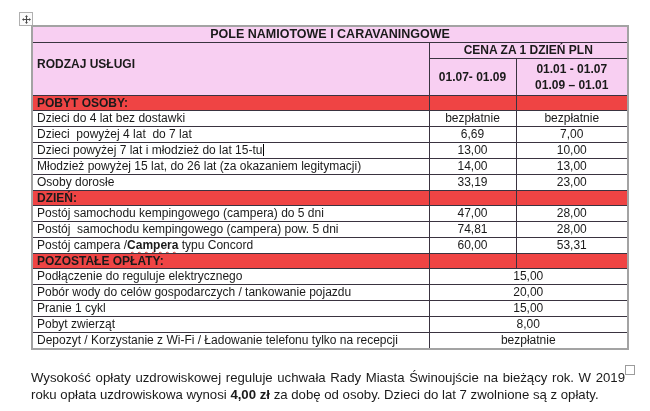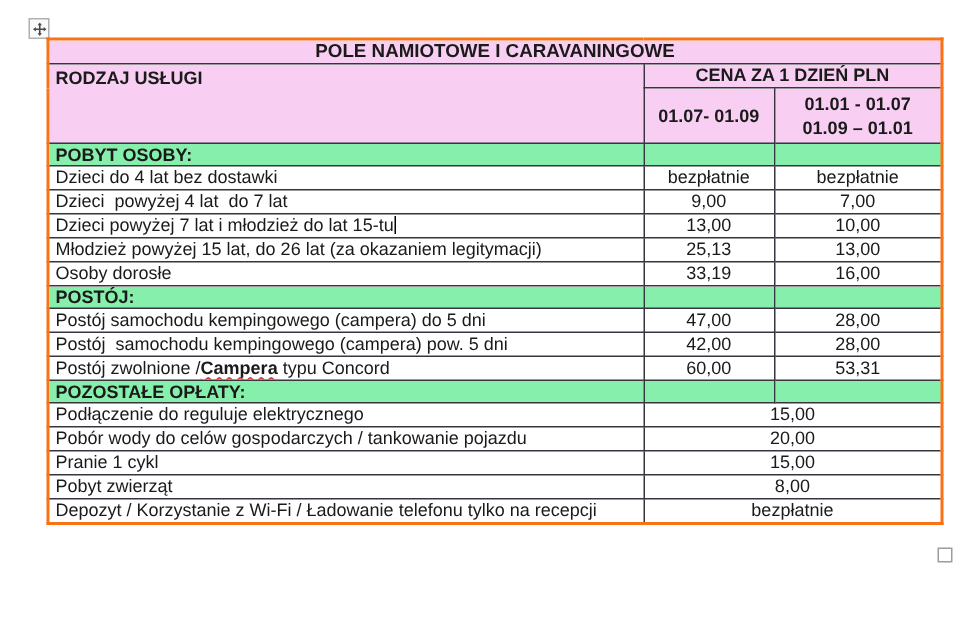--- a/index.html
+++ b/index.html
@@ -21,31 +21,31 @@
   table.price-table{
     position:absolute;left:31px;top:25px;width:596px;
     border-collapse:collapse;table-layout:fixed;
     font-size:12px;
   }
   .price-table td{
     border:1px solid #3a3340;
     padding:0 4px;height:15px;line-height:15px;vertical-align:middle;
     overflow:hidden;
   }
-  .price-table{border:2px solid #f97316;}
+  .price-table{border:2px solid #a3a3a3;}
   .price-table td span{white-space:pre-wrap;}
   tr.title-row td{
     background:#f8cff2;font-weight:bold;text-align:center;font-size:12.5px;height:14px;
   }
   td.hdr{background:#f8cff2;font-weight:bold;}
-  td.hdr-left{vertical-align:top;padding-top:2px;}
+  td.hdr-left{vertical-align:top;padding-top:14px;}
   td.hdr-center{text-align:center;}
   td.dates-cell{padding:2px 2px;height:auto;}
   td.dates-cell div{line-height:16px;text-align:center;font-weight:bold;}
-  tr.section-row td{background:#86efac;font-weight:bold;height:14px;line-height:14px;}
+  tr.section-row td{background:#ef4444;font-weight:bold;height:14px;line-height:14px;}
   td.num{text-align:center;}
   .caret{display:inline-block;width:1px;height:12px;background:#000;vertical-align:-2px;margin-left:1px;}
   .squiggle{text-decoration:underline;text-decoration-style:wavy;text-decoration-color:#d23b34;text-decoration-thickness:1px;text-underline-offset:2px;font-weight:bold;}
   .footer-note{
     position:absolute;left:31px;top:369px;width:594px;
     font-size:13.2px;line-height:17px;text-align:justify;cursor:text;
   }
   .footer-note b{font-weight:bold;}
 </style>
 </head>
@@ -90,57 +90,57 @@
         <td></td>
         <td></td>
       </tr>
       <tr>
         <td><span>Dzieci do 4 lat bez dostawki</span></td>
         <td class="num"><span>bezpłatnie</span></td>
         <td class="num"><span>bezpłatnie</span></td>
       </tr>
       <tr>
         <td><span>Dzieci  powyżej 4 lat  do 7 lat</span></td>
-        <td class="num"><span>9,00</span></td>
+        <td class="num"><span>6,69</span></td>
         <td class="num"><span>7,00</span></td>
       </tr>
       <tr>
         <td><span>Dzieci powyżej 7 lat i młodzież do lat 15-tu</span><span class="caret"></span></td>
         <td class="num"><span>13,00</span></td>
         <td class="num"><span>10,00</span></td>
       </tr>
       <tr>
         <td><span>Młodzież powyżej 15 lat, do 26 lat (za okazaniem legitymacji)</span></td>
-        <td class="num"><span>25,13</span></td>
+        <td class="num"><span>14,00</span></td>
         <td class="num"><span>13,00</span></td>
       </tr>
       <tr>
         <td><span>Osoby dorosłe</span></td>
         <td class="num"><span>33,19</span></td>
-        <td class="num"><span>16,00</span></td>
+        <td class="num"><span>23,00</span></td>
       </tr>
 
       <tr class="section-row">
-        <td><span>POSTÓJ:</span></td>
+        <td><span>DZIEŃ:</span></td>
         <td></td>
         <td></td>
       </tr>
       <tr>
         <td><span>Postój samochodu kempingowego (campera) do 5 dni</span></td>
         <td class="num"><span>47,00</span></td>
         <td class="num"><span>28,00</span></td>
       </tr>
       <tr>
         <td><span>Postój  samochodu kempingowego (campera) pow. 5 dni</span></td>
-        <td class="num"><span>42,00</span></td>
+        <td class="num"><span>74,81</span></td>
         <td class="num"><span>28,00</span></td>
       </tr>
       <tr>
         <td>
-          <span>Postój zwolnione /</span><span class="squiggle">Campera</span><span> typu Concord</span>
+          <span>Postój campera /</span><span class="squiggle">Campera</span><span> typu Concord</span>
         </td>
         <td class="num"><span>60,00</span></td>
         <td class="num"><span>53,31</span></td>
       </tr>
 
       <tr class="section-row">
         <td><span>POZOSTAŁE OPŁATY:</span></td>
         <td></td>
         <td></td>
       </tr>
@@ -160,16 +160,19 @@
         <td><span>Pobyt zwierząt</span></td>
         <td class="num" colspan="2"><span>8,00</span></td>
       </tr>
       <tr>
         <td><span>Depozyt / Korzystanie z Wi-Fi / Ładowanie telefonu tylko na recepcji</span></td>
         <td class="num" colspan="2"><span>bezpłatnie</span></td>
       </tr>
     </tbody>
   </table>
 
+  <div class="footer-note">
+    <span>Wysokość opłaty uzdrowiskowej reguluje uchwała Rady Miasta Świnoujście na bieżący rok. W 2019 roku opłata uzdrowiskowa wynosi </span><b>4,00 zł</b><span> za dobę od osoby.  Dzieci do lat 7 zwolnione są z opłaty.</span>
+  </div>
 
   <div class="resize-handle"></div>
 
 </div>
 
 </body></html>

